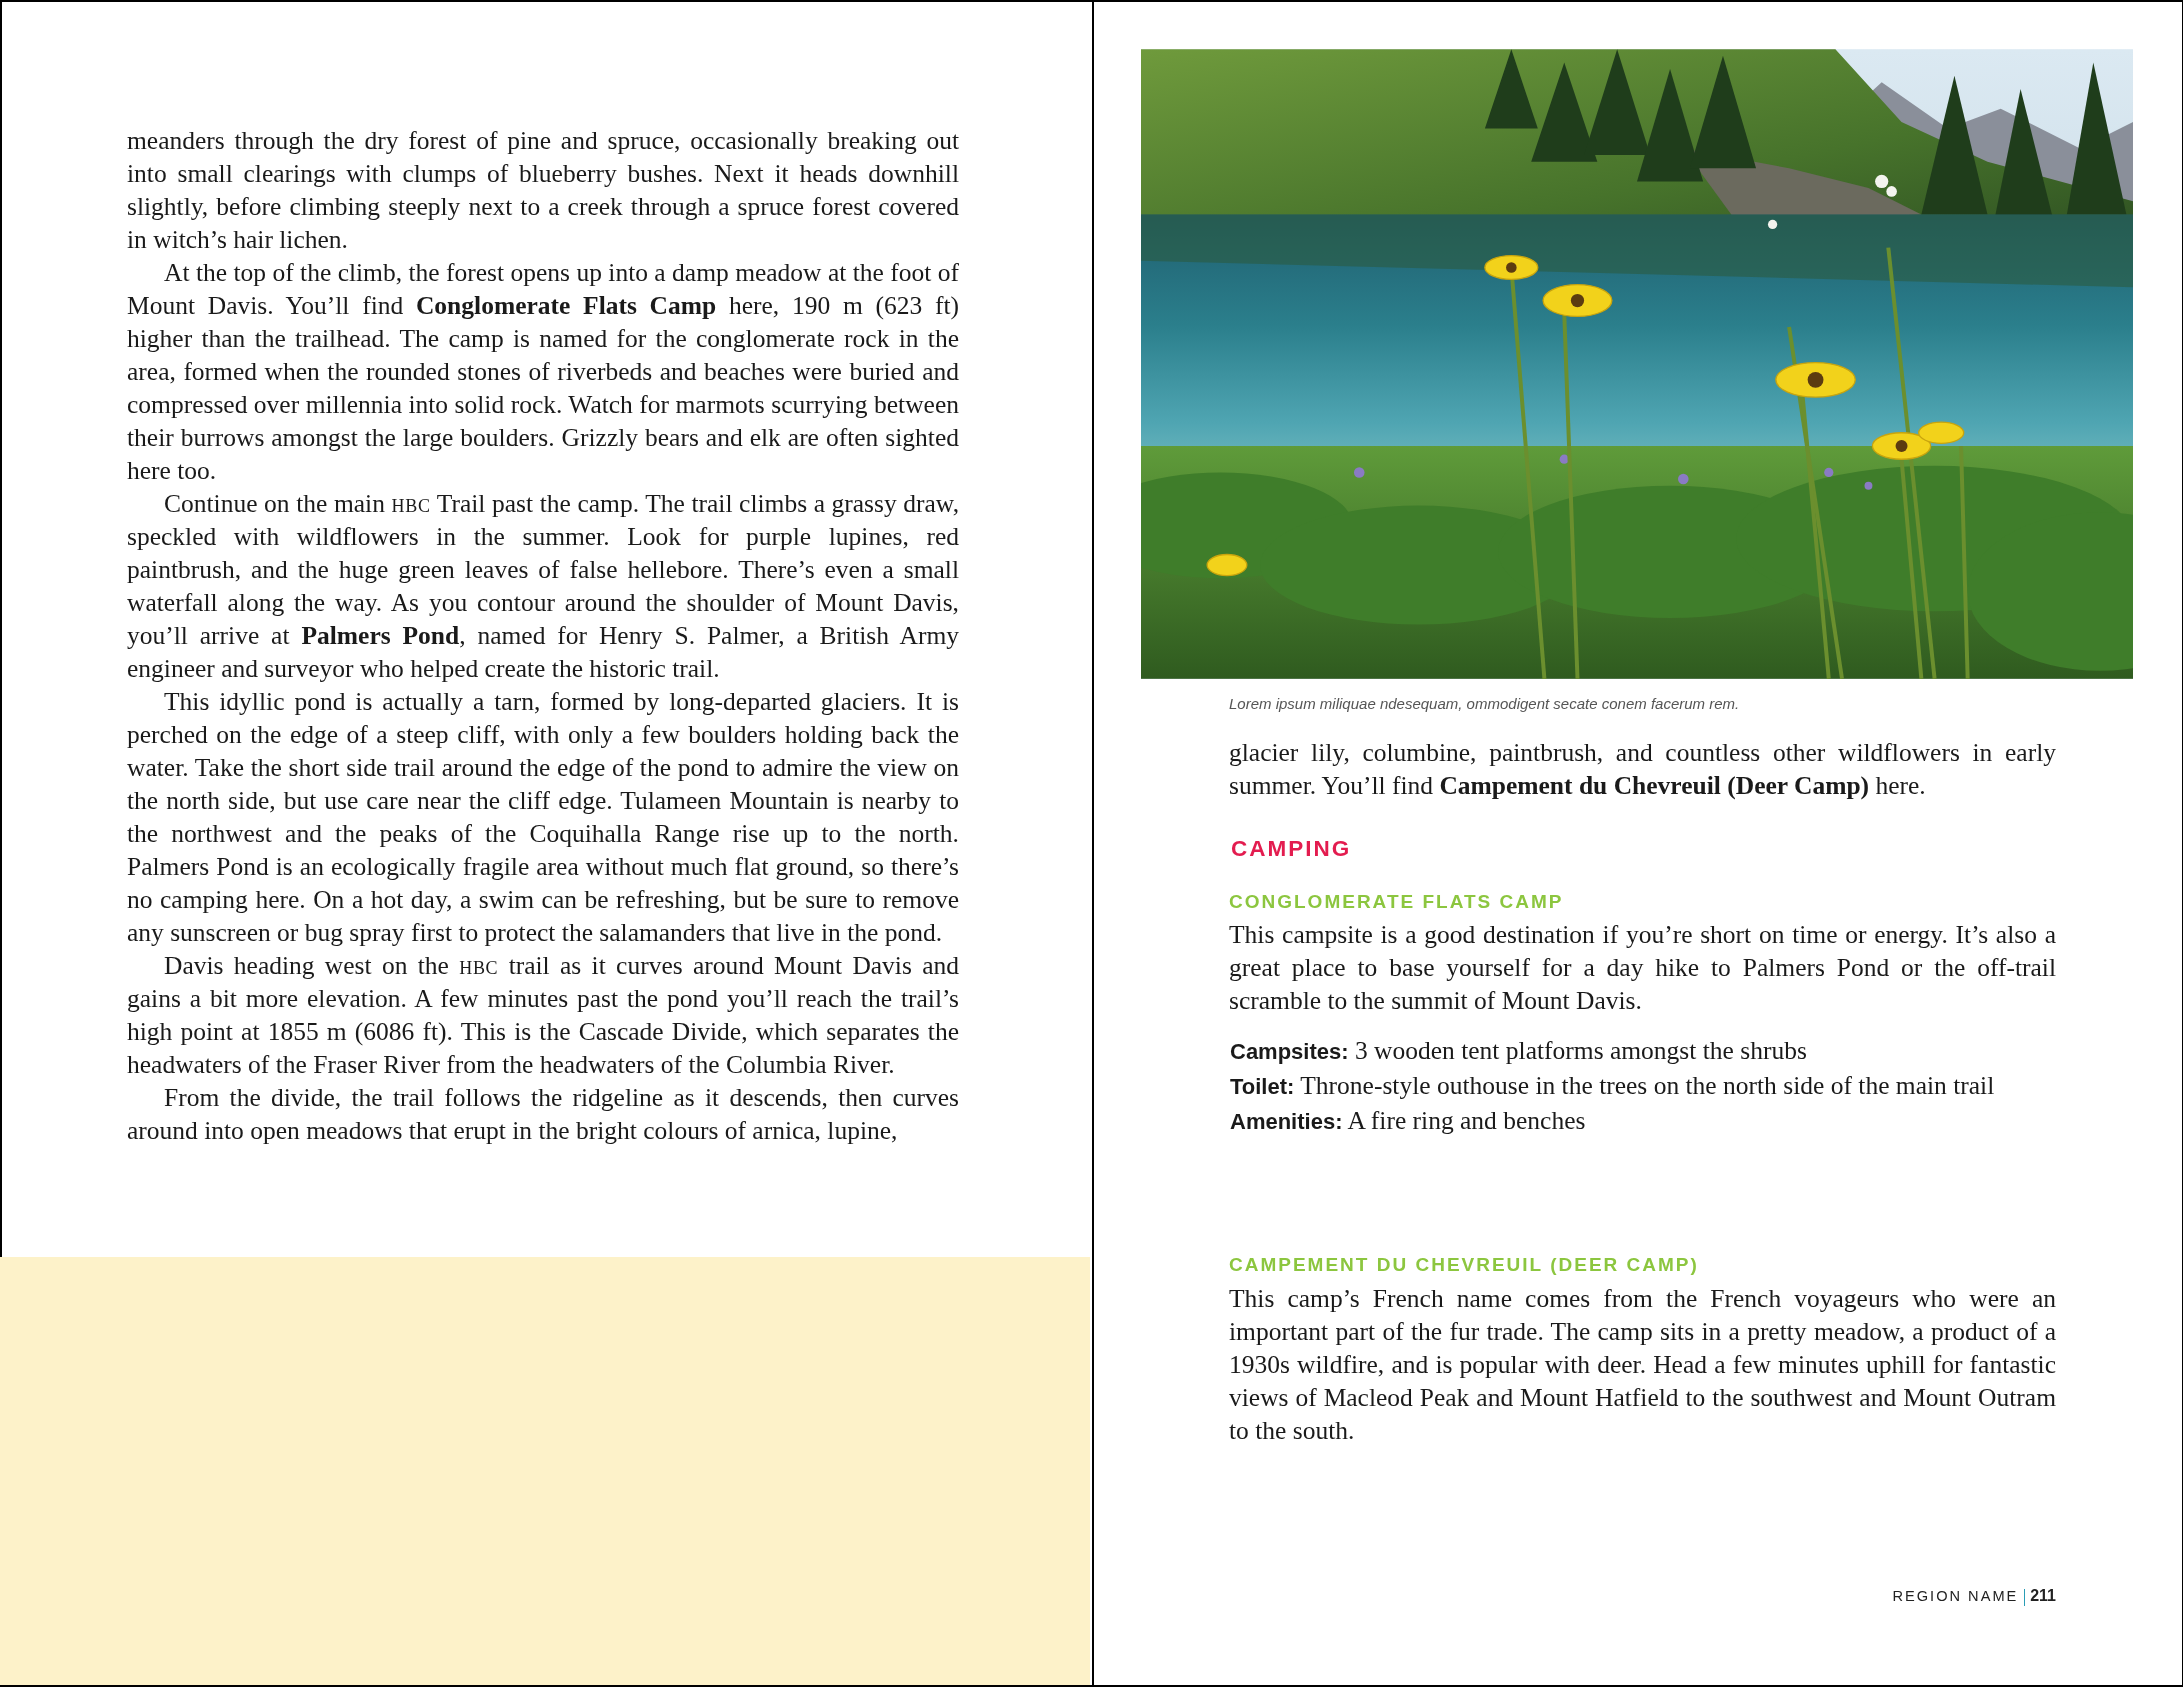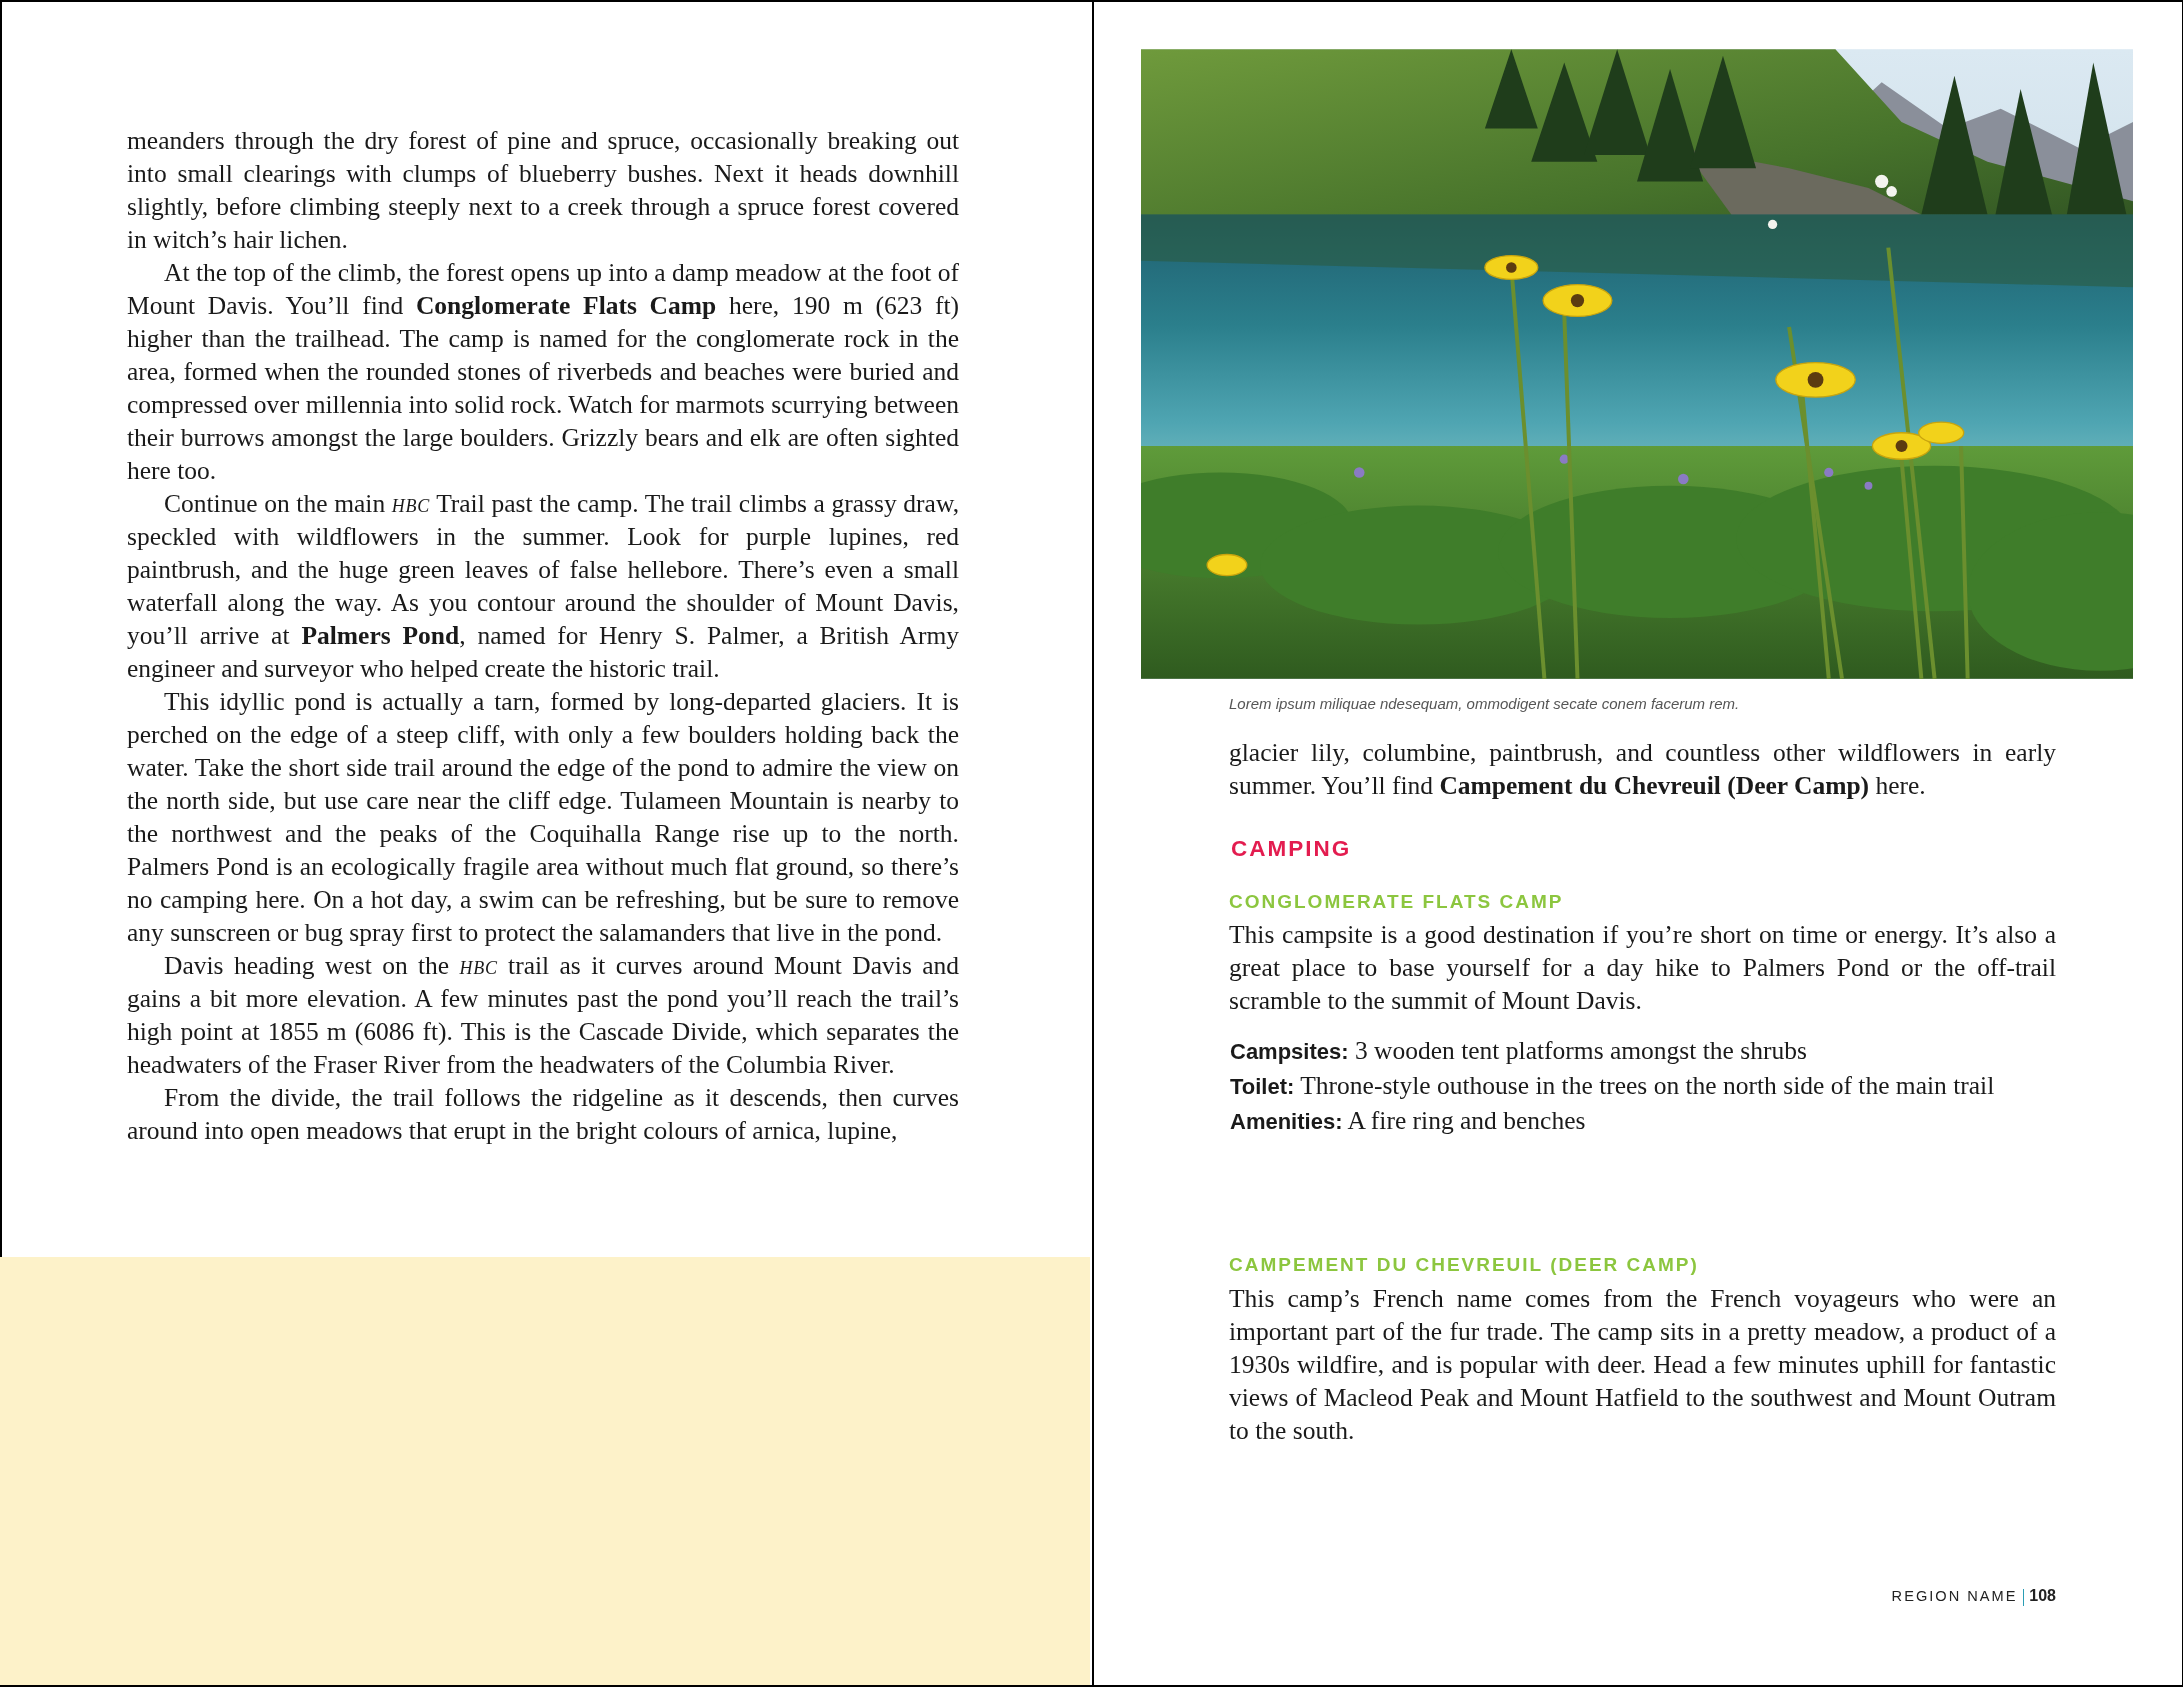--- a/index.html
+++ b/index.html
@@ -3,21 +3,21 @@
 <meta charset="utf-8">
 <style>
   html,body{margin:0;padding:0;}
   body{width:2183px;height:1687px;position:relative;background:#fff;overflow:hidden;font-family:"Liberation Serif","DejaVu Serif",serif;color:#1a1a1a;}
   .page{position:absolute;top:0;height:1687px;background:#fff;box-sizing:border-box;}
   .page-left{left:0;width:1092px;border-left:2px solid #000;border-top:2px solid #000;border-bottom:2px solid #000;}
   .page-right{left:1092px;width:1092px;border-left:2px solid #000;border-right:2px solid #000;border-top:2px solid #000;border-bottom:2px solid #000;}
   .body-text{position:absolute;font-size:25.5px;line-height:33px;text-align:justify;}
   .body-text p{margin:0;}
   .body-text p.indent{text-indent:37px;}
-  .sc{font-variant:small-caps;text-transform:lowercase;letter-spacing:0.7px;font-style:italic;}
+  .sc{font-variant:small-caps;text-transform:lowercase;letter-spacing:0.7px;}
   b{font-weight:bold;}
   .left-col{left:127px;top:124px;width:832px;}
   .sidebar{position:absolute;left:0;top:1257px;width:1090px;height:428px;background:#fdf2c9;}
   .photo{position:absolute;left:1141px;top:49px;width:992px;height:630px;overflow:hidden;}
   .caption{position:absolute;left:1229px;top:695px;font-family:"Liberation Sans","DejaVu Sans",sans-serif;font-style:italic;font-size:15px;color:#555;}
   .right-col{left:1229px;width:827px;}
   .rc1{top:736px;}
   .section-head{position:absolute;left:1231px;top:836px;font-family:"Liberation Sans","DejaVu Sans",sans-serif;font-weight:bold;font-size:22.5px;letter-spacing:2px;color:#e31c4f;}
   .sub-head{position:absolute;left:1229px;font-family:"Liberation Sans","DejaVu Sans",sans-serif;font-weight:bold;font-size:19px;letter-spacing:2px;color:#8cc63f;}
   .sh1{top:891px;}
@@ -154,15 +154,15 @@
   <p class="row"><span class="lbl">Toilet</span><span class="lbl">:</span> <span>Throne-style outhouse in the trees on the north side of the main trail</span></p>
   <p class="row"><span class="lbl">Amenities</span><span class="lbl">:</span> <span>A fire ring and benches</span></p>
 </div>
 
 <div class="sub-head sh2">CAMPEMENT DU CHEVREUIL (DEER CAMP)</div>
 <div class="body-text right-col rc3">
     <p>This camp’s French name comes from the French voyageurs who were an important part of the fur trade. The camp sits in a pretty meadow, a product of a 1930s wildfire, and is popular with deer. Head a few minutes uphill for fantastic views of Macleod Peak and Mount Hatfield to the southwest and Mount Outram to the south.</p>
   </div>
 
 <div class="footer">
-  <span>REGION NAME</span><span class="bar"></span><span class="num">108</span>
+  <span>REGION NAME</span><span class="bar"></span><span class="num">211</span>
 </div>
 
 
 </body></html>

